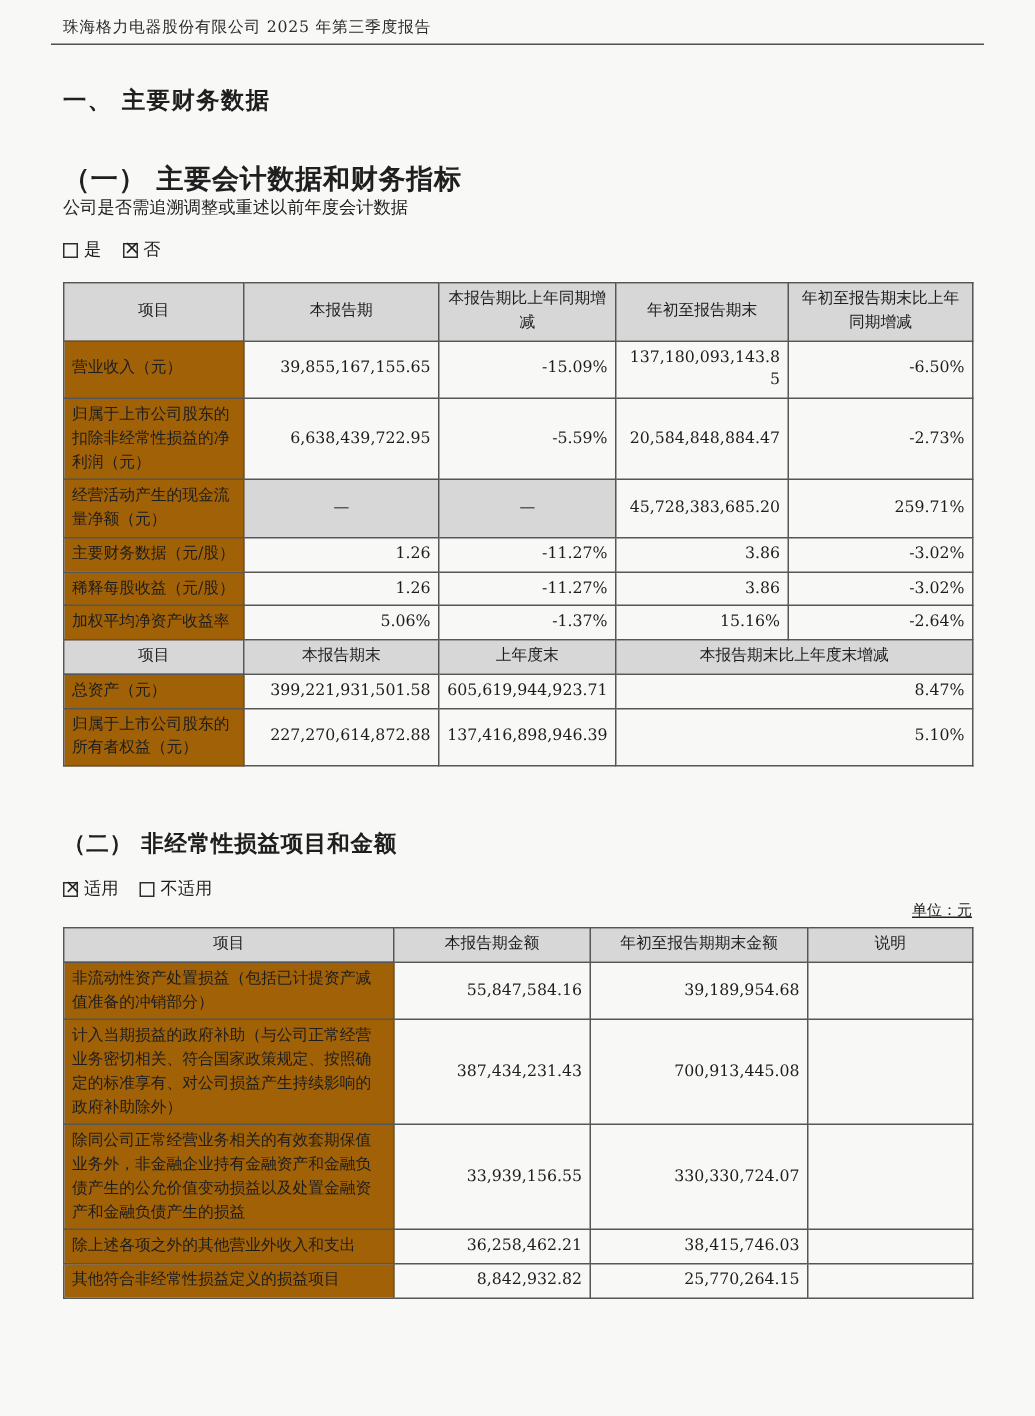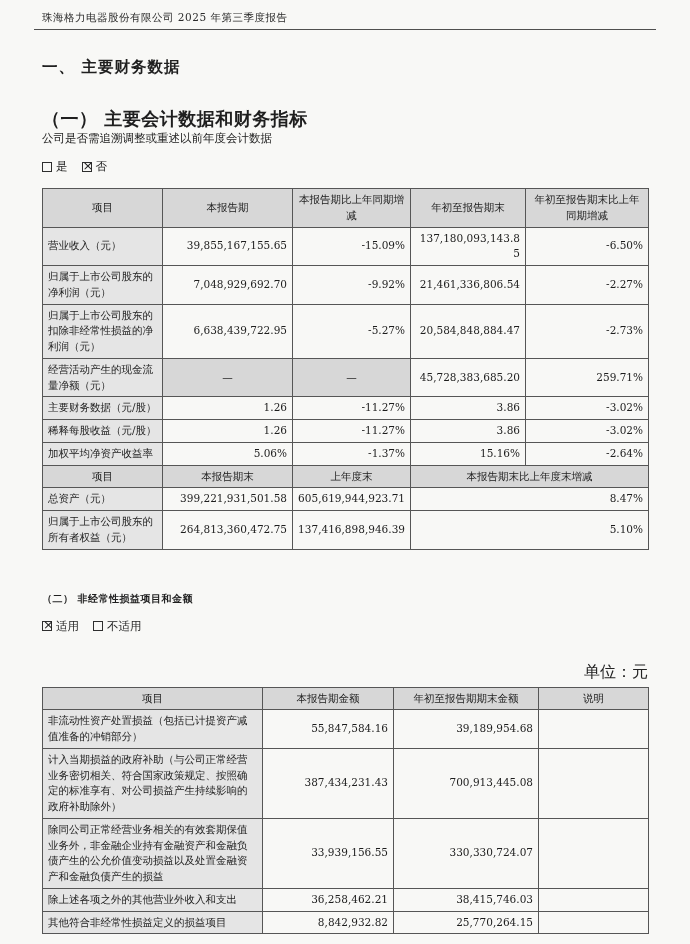--- a/index.html
+++ b/index.html
@@ -20,21 +20,21 @@
     letter-spacing:.5px;
   }
   .header-rule {
     border:none;
     border-top:1.5px solid #4f4f4f;
     margin:4px -8px 0 -8px;
   }
 
   h1.sec1 { font-size:15.5px; font-weight:bold; margin-top:27px; letter-spacing:1px; }
   h2.sub  { font-size:18px; font-weight:bold; margin-top:29px; letter-spacing:.5px; }
-  h2.sec2 { font-size:10px; font-weight:bold; margin-top:42px; letter-spacing:.5px; }
+  h2.sec2 { font-size:15px; font-weight:bold; margin-top:42px; letter-spacing:.5px; }
 
   .question { font-size:11.5px; color:#222; }
   .checkline { font-size:11.5px; margin-top:13px; display:flex; align-items:center; }
   .cb {
     display:inline-block; width:10px; height:10px;
     border:1px solid #2e2e2e; position:relative;
     margin-right:4px; background:transparent; flex:0 0 auto;
   }
   .cb .mark {
     position:absolute; top:-4px; left:0; width:10px;
@@ -52,29 +52,29 @@
   }
   td, th {
     border:1px solid #565656;
     padding:3px 5px;
     line-height:1.5;
     vertical-align:middle;
     font-weight:normal;
     word-break:break-all;
   }
   th { text-align:center; background:#d7d7d7; }
-  td.item  { background:#e5e5e5; text-align:left;margin-top:37px; }
+  td.item  { background:#a16207; text-align:left;margin-top:37px; }
   td.num   { text-align:right; }
   td.dash  { background:#d7d7d7; text-align:center; }
   td.note  { background:transparent; }
 
   .t1 { margin-top:14px; }
   .unit-line {
     width:606px; text-align:right;
-    font-size:16px; margin-top:28px; color:#222;
+    font-size:10px; margin-top:0; color:#222;text-decoration:underline;
   }
   .t2 { margin-top:4px; }
 </style>
 </head>
 <body>
 
 <div class="page">
 
   <div class="doc-header">珠海格力电器股份有限公司 2025 年第三季度报告</div>
   <hr class="header-rule">
@@ -111,30 +111,23 @@
       <th>年初至报告期末比上年同期增减</th>
     </tr>
     <tr>
       <td class="item">营业收入（元）</td>
       <td class="num">39,855,167,155.65</td>
       <td class="num">-15.09%</td>
       <td class="num">137,180,093,143.85</td>
       <td class="num">-6.50%</td>
     </tr>
     <tr>
-      <td class="item">归属于上市公司股东的净利润（元）</td>
-      <td class="num">7,048,929,692.70</td>
-      <td class="num">-9.92%</td>
-      <td class="num">21,461,336,806.54</td>
-      <td class="num">-2.27%</td>
-    </tr>
-    <tr>
       <td class="item">归属于上市公司股东的扣除非经常性损益的净利润（元）</td>
       <td class="num">6,638,439,722.95</td>
-      <td class="num">-5.27%</td>
+      <td class="num">-5.59%</td>
       <td class="num">20,584,848,884.47</td>
       <td class="num">-2.73%</td>
     </tr>
     <tr>
       <td class="item">经营活动产生的现金流量净额（元）</td>
       <td class="dash">—</td>
       <td class="dash">—</td>
       <td class="num">45,728,383,685.20</td>
       <td class="num">259.71%</td>
     </tr>
@@ -166,21 +159,21 @@
       <th colspan="2">本报告期末比上年度末增减</th>
     </tr>
     <tr>
       <td class="item">总资产（元）</td>
       <td class="num">399,221,931,501.58</td>
       <td class="num">605,619,944,923.71</td>
       <td class="num" colspan="2">8.47%</td>
     </tr>
     <tr>
       <td class="item">归属于上市公司股东的所有者权益（元）</td>
-      <td class="num">264,813,360,472.75</td>
+      <td class="num">227,270,614,872.88</td>
       <td class="num">137,416,898,946.39</td>
       <td class="num" colspan="2">5.10%</td>
     </tr>
   </tbody>
     </table>
 
   <h2 class="sec2">（二） 非经常性损益项目和金额</h2>
 
   <div class="checkline">
     <span class="cb">

